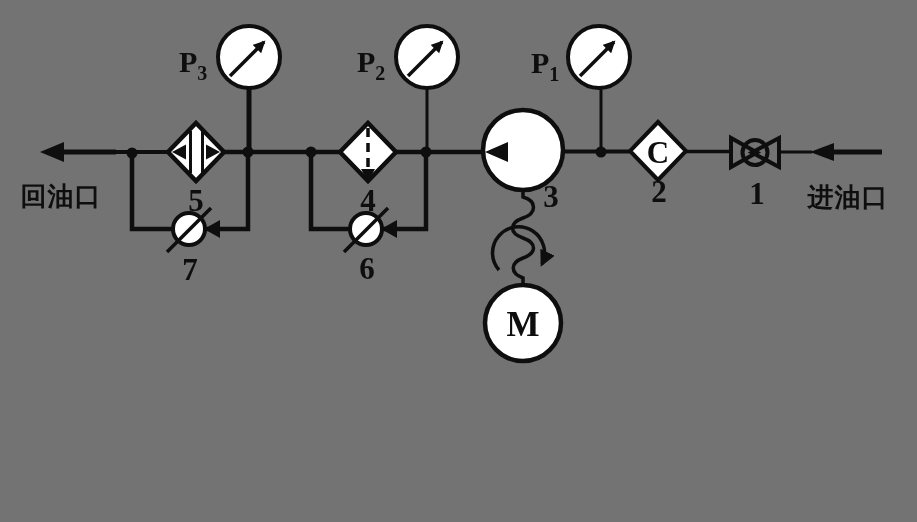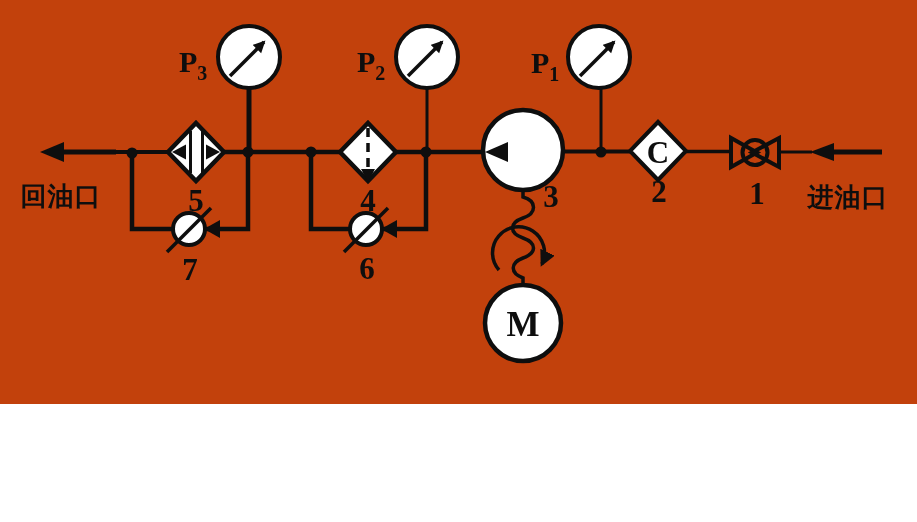--- a/index.html
+++ b/index.html
@@ -1,16 +1,16 @@
 <!DOCTYPE html>
 <html><head>
 <meta charset="utf-8">
 <style>
   html,body{margin:0;padding:0;background:#fff;}
-  .stage{position:relative;width:917px;height:404px;background:#c2410c;overflow:hidden;
+  .stage{position:relative;width:917px;height:522px;background:#737373;overflow:hidden;
          font-family:"Liberation Serif","DejaVu Serif",serif;color:#0e0e0e;}
   svg{position:absolute;left:0;top:0;}
   svg text{font-family:"Liberation Serif","DejaVu Serif",serif;fill:#0e0e0e;}
   .num-label{font-size:31px;font-weight:bold;}
   .gauge-label{font-size:30px;font-weight:bold;}
   .gauge-sub{font-size:20px;font-weight:bold;}
   .port-label{font-size:26px;font-weight:bold;letter-spacing:1px;}
   .comp-letter{font-size:31px;font-weight:bold;}
   .motor-letter{font-size:35px;font-weight:bold;}
   .caption{position:absolute;left:15px;top:407px;width:900px;

